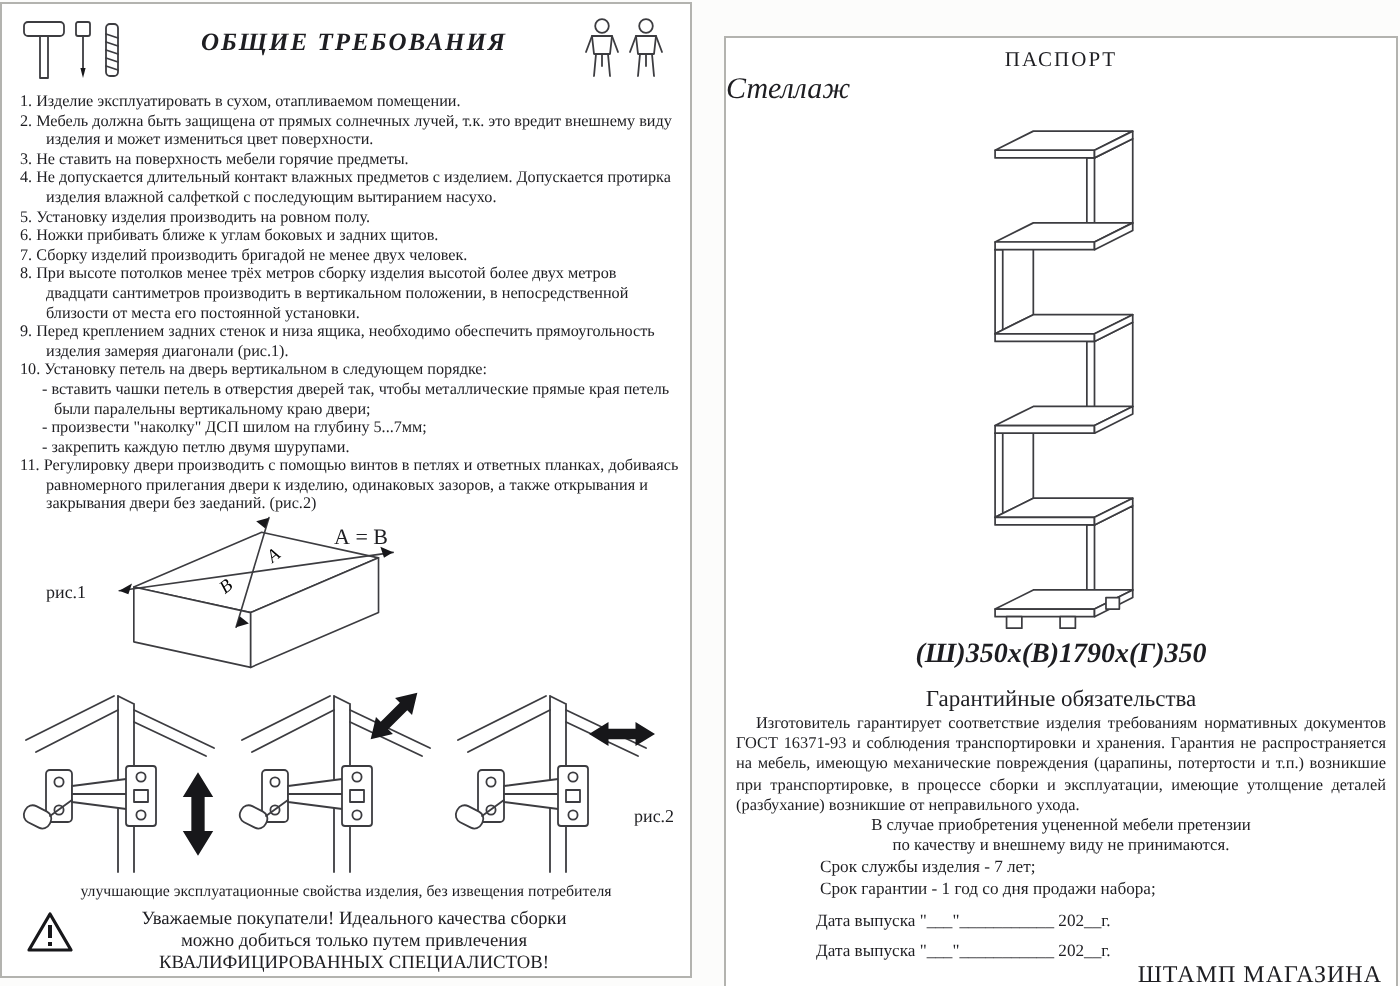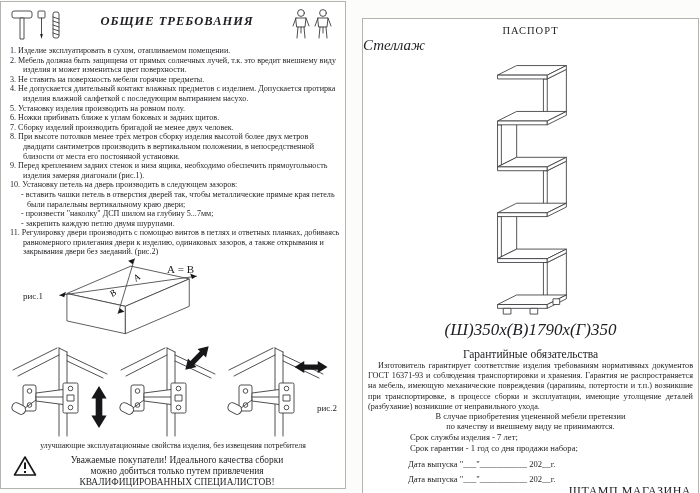--- a/index.html
+++ b/index.html
@@ -24,21 +24,21 @@
   .fig2-label{left:316px;top:62px;}
   .hinge{position:absolute;top:2px;}
   .mfg-note{text-align:center;font-size:7.9px;line-height:9px;margin-top:3px;}
   .warning{display:flex;align-items:flex-start;margin-top:5px;padding:0 10px 0 12px;}
   .warning-text{flex:1;text-align:center;font-size:9.4px;line-height:11px;padding-right:18px;}
 
   
   .rp-doc-title{text-align:center;font-size:10.5px;letter-spacing:1px;margin-top:6px;}
   .rp-product{font-size:15px;font-weight:normal;font-style:italic;margin-top:1px;}
   .shelf-wrap{text-align:center;margin-top:2px;height:262px;}
-  .rp-dims{text-align:center;font-size:17px;font-weight:normal;font-style:italic;margin-top:2px;}
+  .rp-dims{text-align:center;font-size:14px;font-weight:bold;font-style:italic;margin-top:2px;}
   .rp-war-title{text-align:center;font-size:11.5px;margin-top:8px;}
   .rp-war-text{font-size:8.2px;line-height:10.2px;text-align:justify;padding:1px 5px 0 5px;text-indent:10px;}
   .rp-notice{text-align:center;font-size:8.4px;line-height:10.2px;}
   .rp-term{font-size:8.6px;line-height:11px;margin-left:47px;}
   .rp-date{font-size:8.6px;margin-left:45px;margin-top:5px;}
   .rp-stamp{text-align:right;font-size:12px;letter-spacing:0.5px;padding-right:7px;margin-top:0;}
 
   svg{display:inline-block;vertical-align:top;}
   .lineart{stroke:#3c3c40;fill:#fff;stroke-width:0.9;stroke-linejoin:round;}
   .lineonly{stroke:#3c3c40;fill:none;stroke-width:0.9;stroke-linejoin:round;stroke-linecap:round;}
@@ -103,21 +103,21 @@
     <div class="req-list">
       <div class="li"><span class="num">1.</span><span>Изделие эксплуатировать в сухом, отапливаемом помещении.</span></div>
       <div class="li"><span class="num">2.</span><span>Мебель должна быть защищена от прямых солнечных лучей, т.к. это вредит внешнему виду изделия и может измениться цвет поверхности.</span></div>
       <div class="li"><span class="num">3.</span><span>Не ставить на поверхность мебели горячие предметы.</span></div>
       <div class="li"><span class="num">4.</span><span>Не допускается длительный контакт влажных предметов с изделием. Допускается протирка изделия влажной салфеткой с последующим вытиранием насухо.</span></div>
       <div class="li"><span class="num">5.</span><span>Установку изделия производить на ровном полу.</span></div>
       <div class="li"><span class="num">6.</span><span>Ножки прибивать ближе к углам боковых и задних щитов.</span></div>
       <div class="li"><span class="num">7.</span><span>Сборку изделий производить бригадой не менее двух человек.</span></div>
       <div class="li"><span class="num">8.</span><span>При высоте потолков менее трёх метров сборку изделия высотой более двух метров двадцати сантиметров производить в вертикальном положении, в непосредственной близости от места его постоянной установки.</span></div>
       <div class="li"><span class="num">9.</span><span>Перед креплением задних стенок и низа ящика, необходимо обеспечить прямоугольность изделия замеряя диагонали (рис.1).</span></div>
-      <div class="li"><span class="num">10.</span><span>Установку петель на дверь производить в следующем зазоров:</span></div>
+      <div class="li"><span class="num">10.</span><span>Установку петель на дверь вертикальном в следующем порядке:</span></div>
       <div class="sub">- вставить чашки петель в отверстия дверей так, чтобы металлические прямые края петель были паралельны вертикальному краю двери;</div>
       <div class="sub">- произвести "наколку" ДСП шилом на глубину 5...7мм;</div>
       <div class="sub">- закрепить каждую петлю двумя шурупами.</div>
       <div class="li"><span class="num">11.</span><span>Регулировку двери производить с помощью винтов в петлях и ответных планках, добиваясь равномерного прилегания двери к изделию, одинаковых зазоров, а также открывания и закрывания двери без заеданий. (рис.2)</span></div>
     </div>
 
     <div class="fig1-row">
       <span class="fig1-label">рис.1</span>
       <svg width="152" height="84" viewBox="0 0 152 92" style="position:absolute;left:52px;top:0">
         <path class="lineart" d="M8,40 L78,10 L142,24 L72,54 Z"></path>

